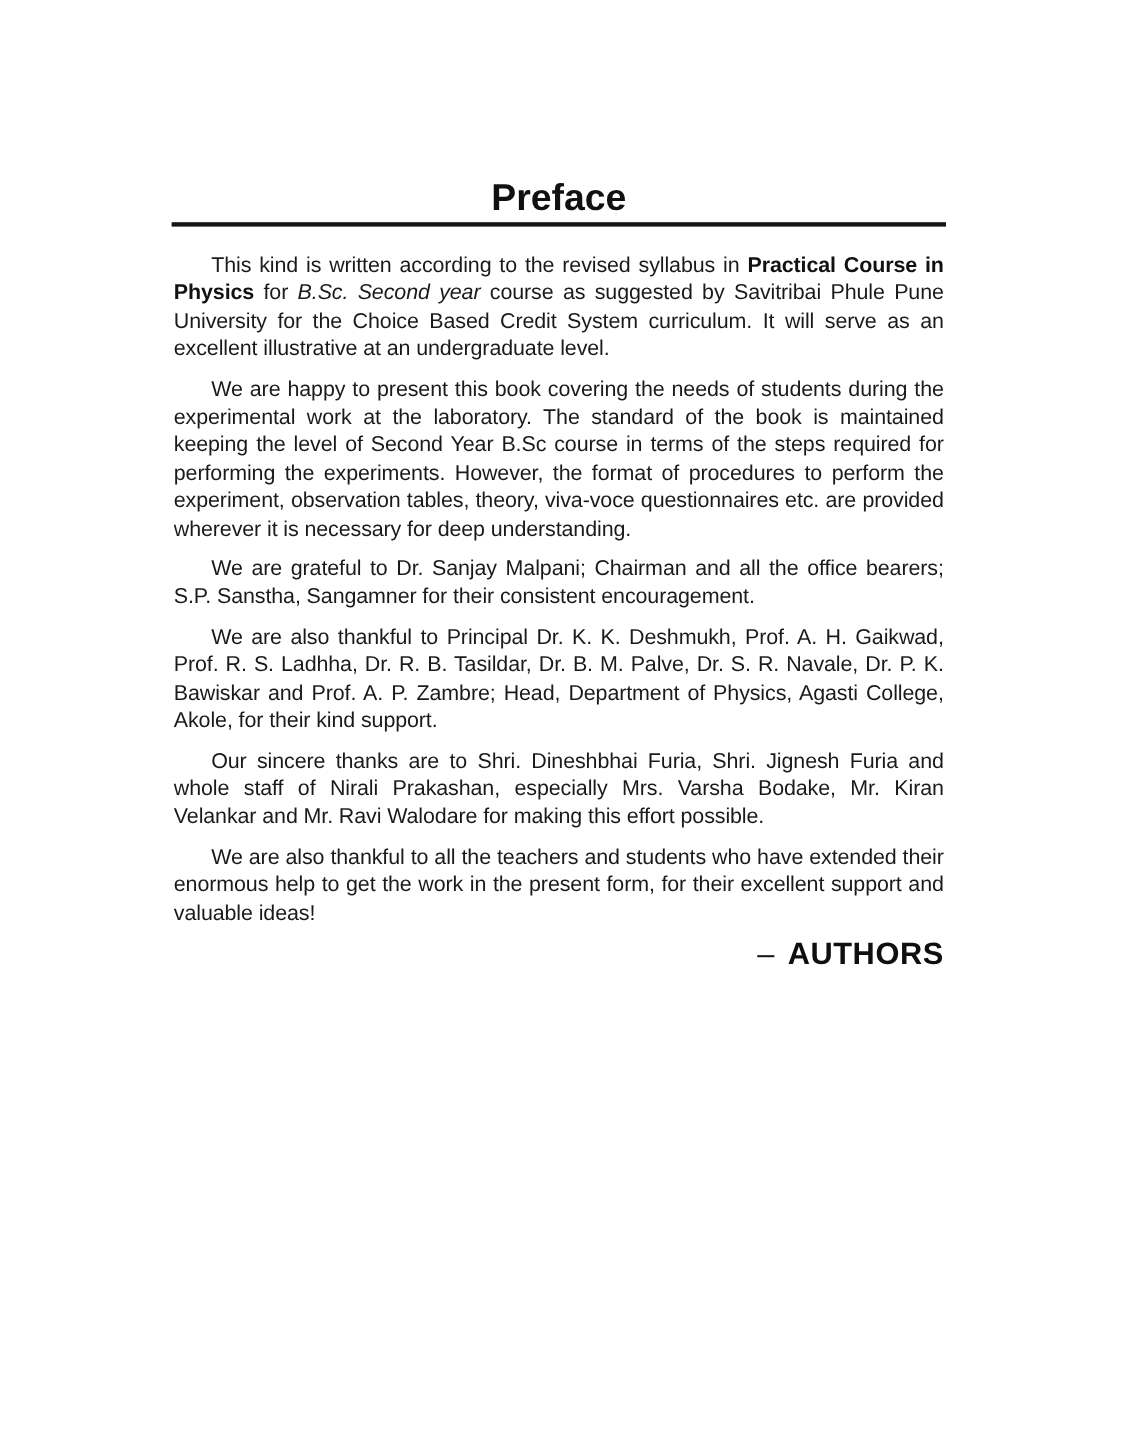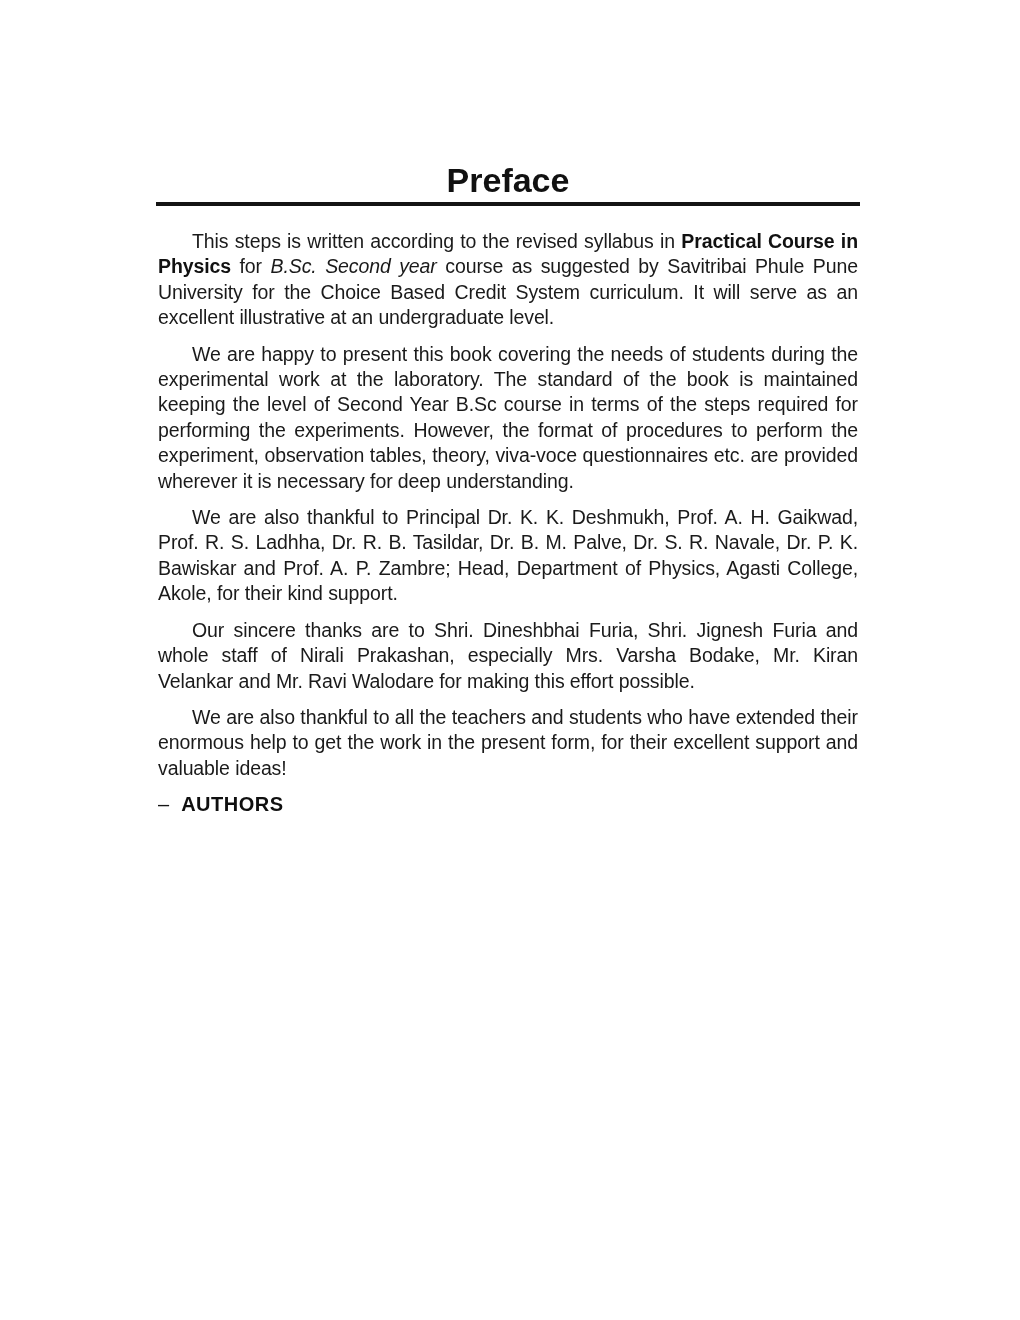--- a/index.html
+++ b/index.html
@@ -48,22 +48,22 @@
     text-indent: 34px;
     color: #1a1a1a;
     letter-spacing: -0.1px;
   }
   p.para.small-indent {
     text-indent: 18px;
   }
   p.para strong { font-weight: 700; color: #111; }
   p.para em { font-style: italic; }
   .authors-line {
-    text-align: left;
-    font-size: 20px;
+    text-align: right;
+    font-size: 28px;
     line-height: 25px;
     color: #161616;
   }
   .authors-dash {
     font-weight: 400;
     margin-right: 12px;
   }
   .authors-label {
     font-weight: 700;
     letter-spacing: 0.5px;
@@ -71,22 +71,23 @@
   }
 </style>
 </head>
 <body>
 
 <div class="page">
   <div class="content">
     <h1 class="title">Preface</h1>
     <div class="rule"></div>
     <div class="body-text">
-        <p class="para"><span>This steps is written according to the revised syllabus in </span><strong>Practical Course in Physics</strong><span> for </span><em>B.Sc. Second year</em><span> course as suggested by Savitribai Phule Pune University for the Choice Based Credit System curriculum. It will serve as an excellent illustrative at an undergraduate level.</span></p>
+        <p class="para"><span>This kind is written according to the revised syllabus in </span><strong>Practical Course in Physics</strong><span> for </span><em>B.Sc. Second year</em><span> course as suggested by Savitribai Phule Pune University for the Choice Based Credit System curriculum. It will serve as an excellent illustrative at an undergraduate level.</span></p>
         <p class="para"><span>We are happy to present this book covering the needs of students during the experimental work at the laboratory. The standard of the book is maintained keeping the level of Second Year B.Sc course in terms of the steps required for performing the experiments. However, the format of procedures to perform the experiment, observation tables, theory, viva-voce questionnaires etc. are provided wherever it is necessary for deep understanding.</span></p>
+        <p class="para"><span>We are grateful to Dr. Sanjay Malpani; Chairman and all the office bearers; S.P. Sanstha, Sangamner for their consistent encouragement.</span></p>
         <p class="para"><span>We are also thankful to Principal Dr. K. K. Deshmukh, Prof. A. H. Gaikwad, Prof. R. S. Ladhha, Dr. R. B. Tasildar, Dr. B. M. Palve, Dr. S. R. Navale, Dr. P. K. Bawiskar and Prof. A. P. Zambre; Head, Department of Physics, Agasti College, Akole, for their kind support.</span></p>
         <p class="para"><span>Our sincere thanks are to Shri. Dineshbhai Furia, Shri. Jignesh Furia and whole staff of Nirali Prakashan, especially Mrs. Varsha Bodake, Mr. Kiran Velankar and Mr. Ravi Walodare for making this effort possible.</span></p>
         <p class="para"><span>We are also thankful to all the teachers and students who have extended their enormous help to get the work in the present form, for their excellent support and valuable ideas!</span></p>
       </div>
     <div class="authors-line">
       <span class="authors-dash">–</span><span class="authors-label">AUTHORS</span>
     </div>
   </div>
 </div>
 

